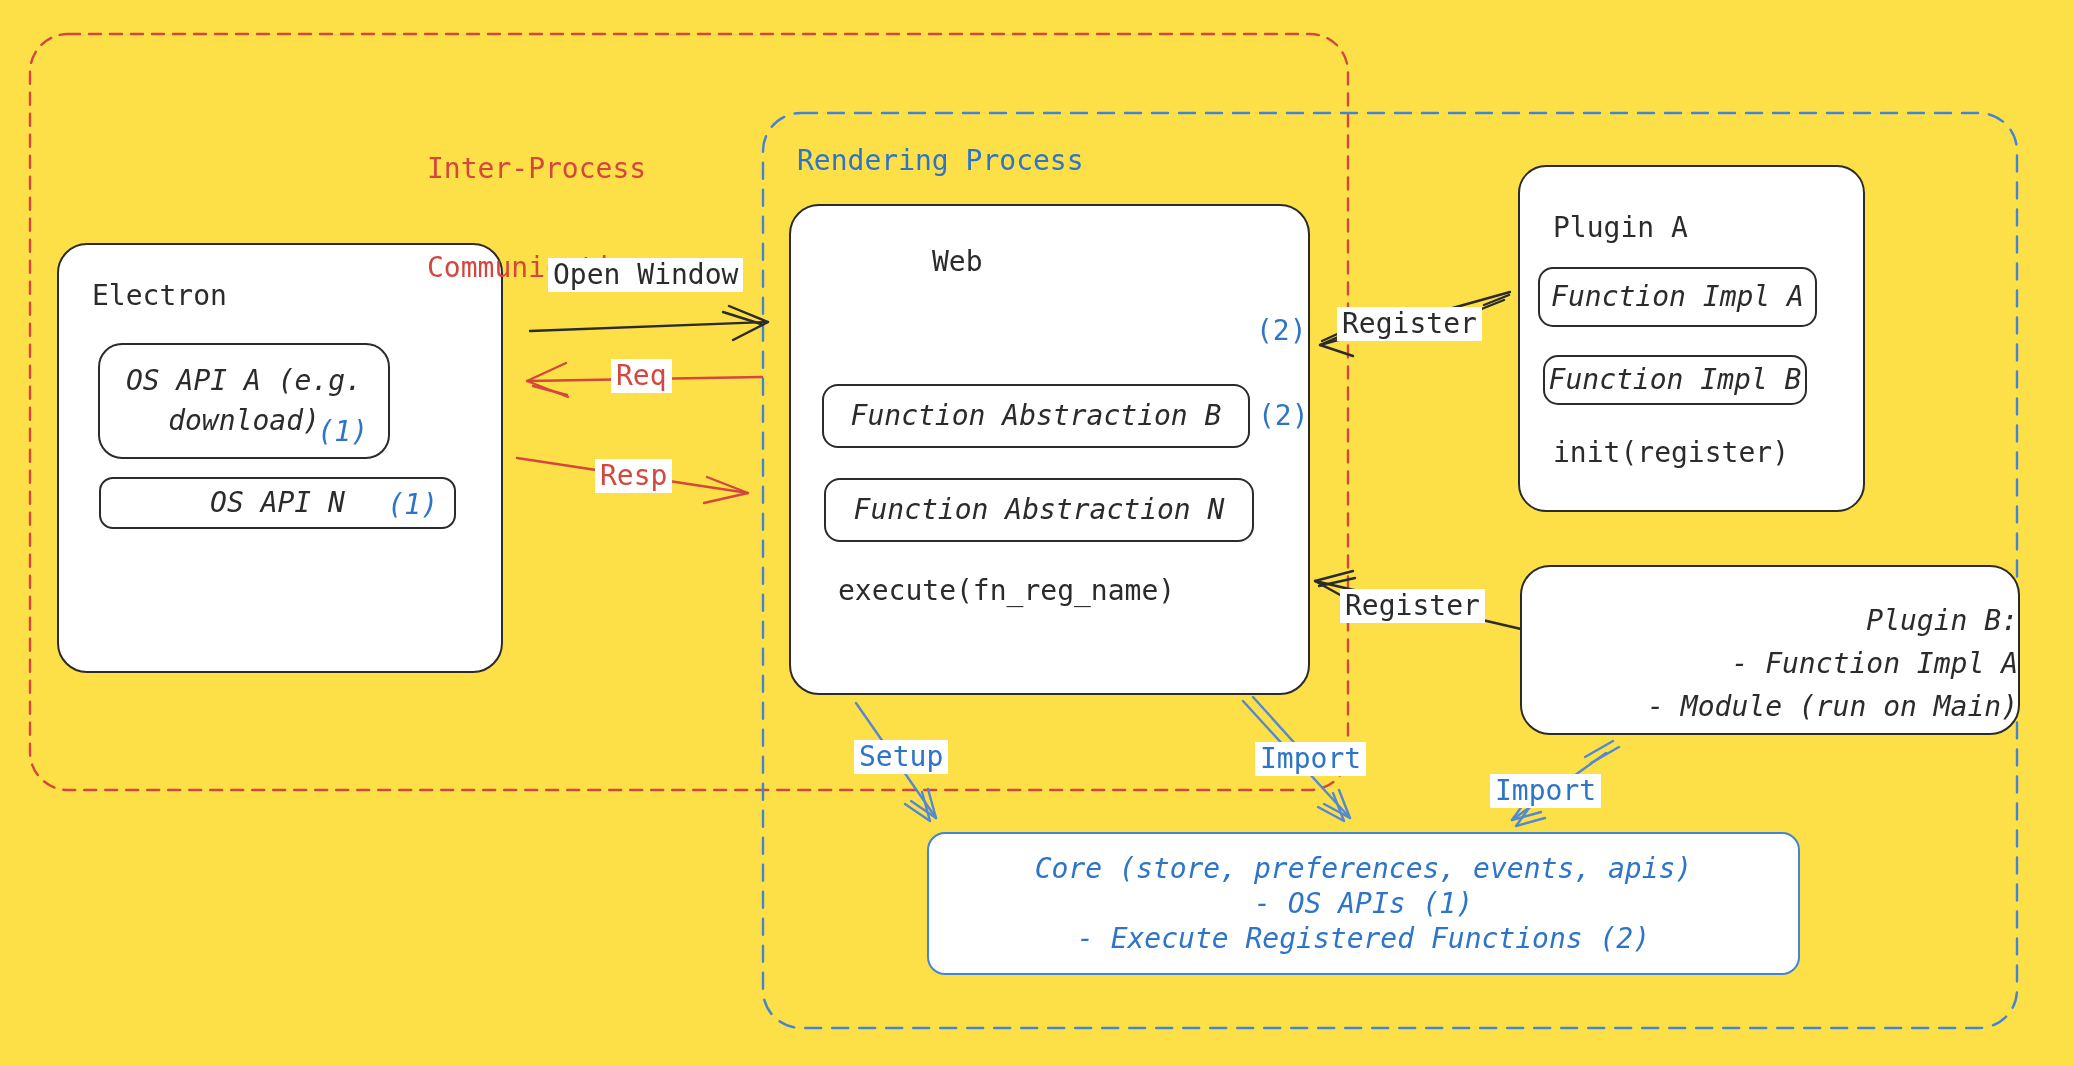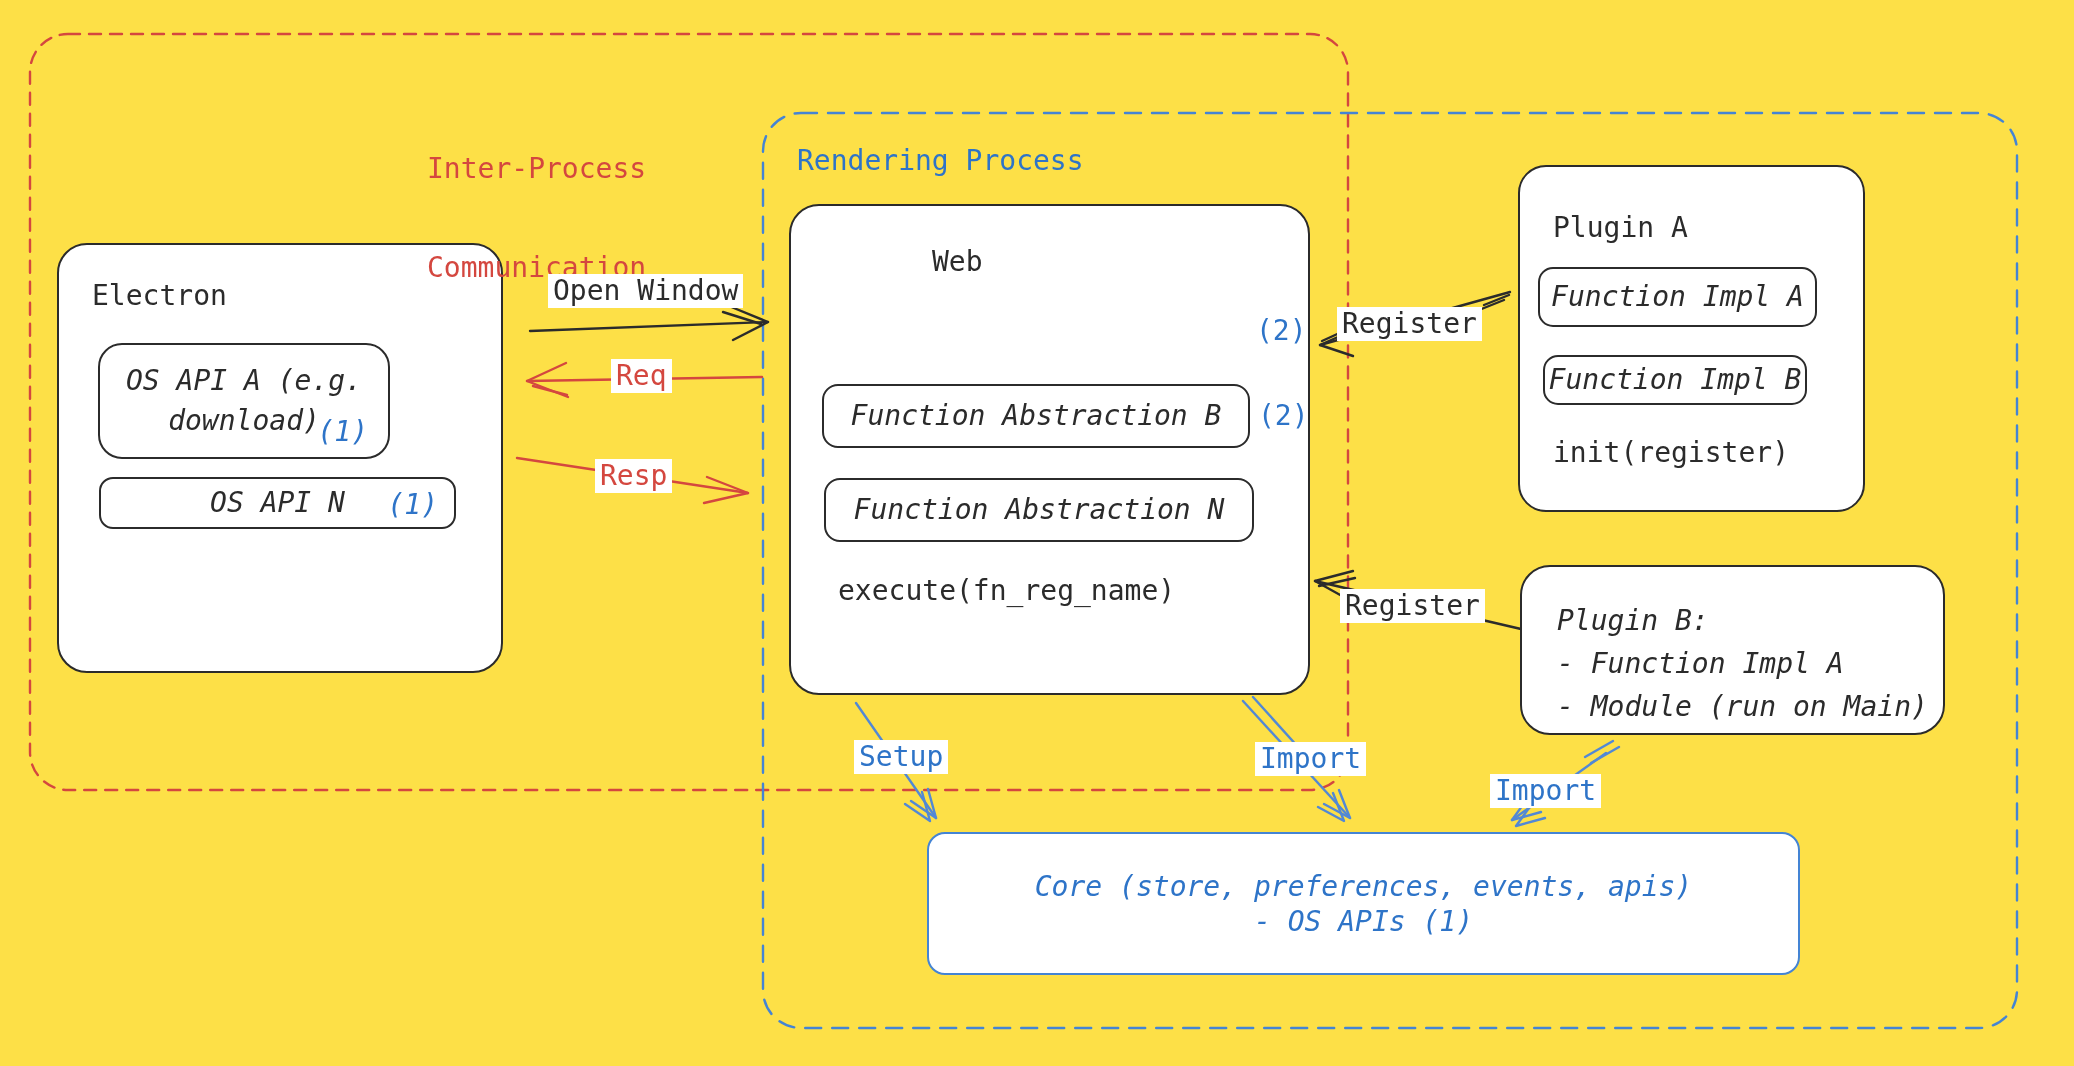--- a/index.html
+++ b/index.html
@@ -138,32 +138,33 @@
   <div class="t ink" style="left:1553px;top:211px">Plugin A</div>
 
   <div class="box" style="left:1538px;top:267px;width:279px;height:60px;border-radius:15px;border-width:2.2px">
     <div class="itemline">Function Impl A</div>
   </div>
   <div class="box" style="left:1543px;top:355px;width:264px;height:50px;border-radius:15px;border-width:2.2px">
     <div class="itemline">Function Impl B</div>
   </div>
   <div class="t ink" style="left:1553px;top:436px">init(register)</div>
 
-  <div class="box" style="left:1520px;top:565px;width:425px;height:170px;border-radius:30px;align-items:flex-start;justify-content:flex-start;padding:32px 0 0 35px">
+  <div class="box" style="left:1520px;top:565px;width:500px;height:170px;border-radius:30px;align-items:flex-end;justify-content:flex-start;padding:32px 0 0 35px">
     <div class="pbline">Plugin B:</div>
     <div class="pbline">- Function Impl A</div>
     <div class="pbline">- Module (run on Main)</div>
   </div>
 
   <div class="box bluebox" style="left:927px;top:832px;width:873px;height:143px;border-radius:18px">
     <div class="coreline">Core (store, preferences, events, apis)</div>
     <div class="coreline">- OS APIs (1)</div>
+    <div class="coreline">- Execute Registered Functions (2)</div>
   </div>
 
-  <div class="lbl ink" style="left:548px;top:274px">Open Window</div>
+  <div class="lbl ink" style="left:548px;top:258px">Open Window</div>
   <div class="lbl red" style="left:611px;top:359px">Req</div>
   <div class="lbl red" style="left:595px;top:459px">Resp</div>
   <div class="lbl ink" style="left:1337px;top:307px">Register</div>
   <div class="lbl ink" style="left:1340px;top:589px">Register</div>
   <div class="lbl blue" style="left:854px;top:740px">Setup</div>
   <div class="lbl blue" style="left:1255px;top:742px">Import</div>
   <div class="lbl blue" style="left:1490px;top:774px">Import</div>
 
 </div>
 

